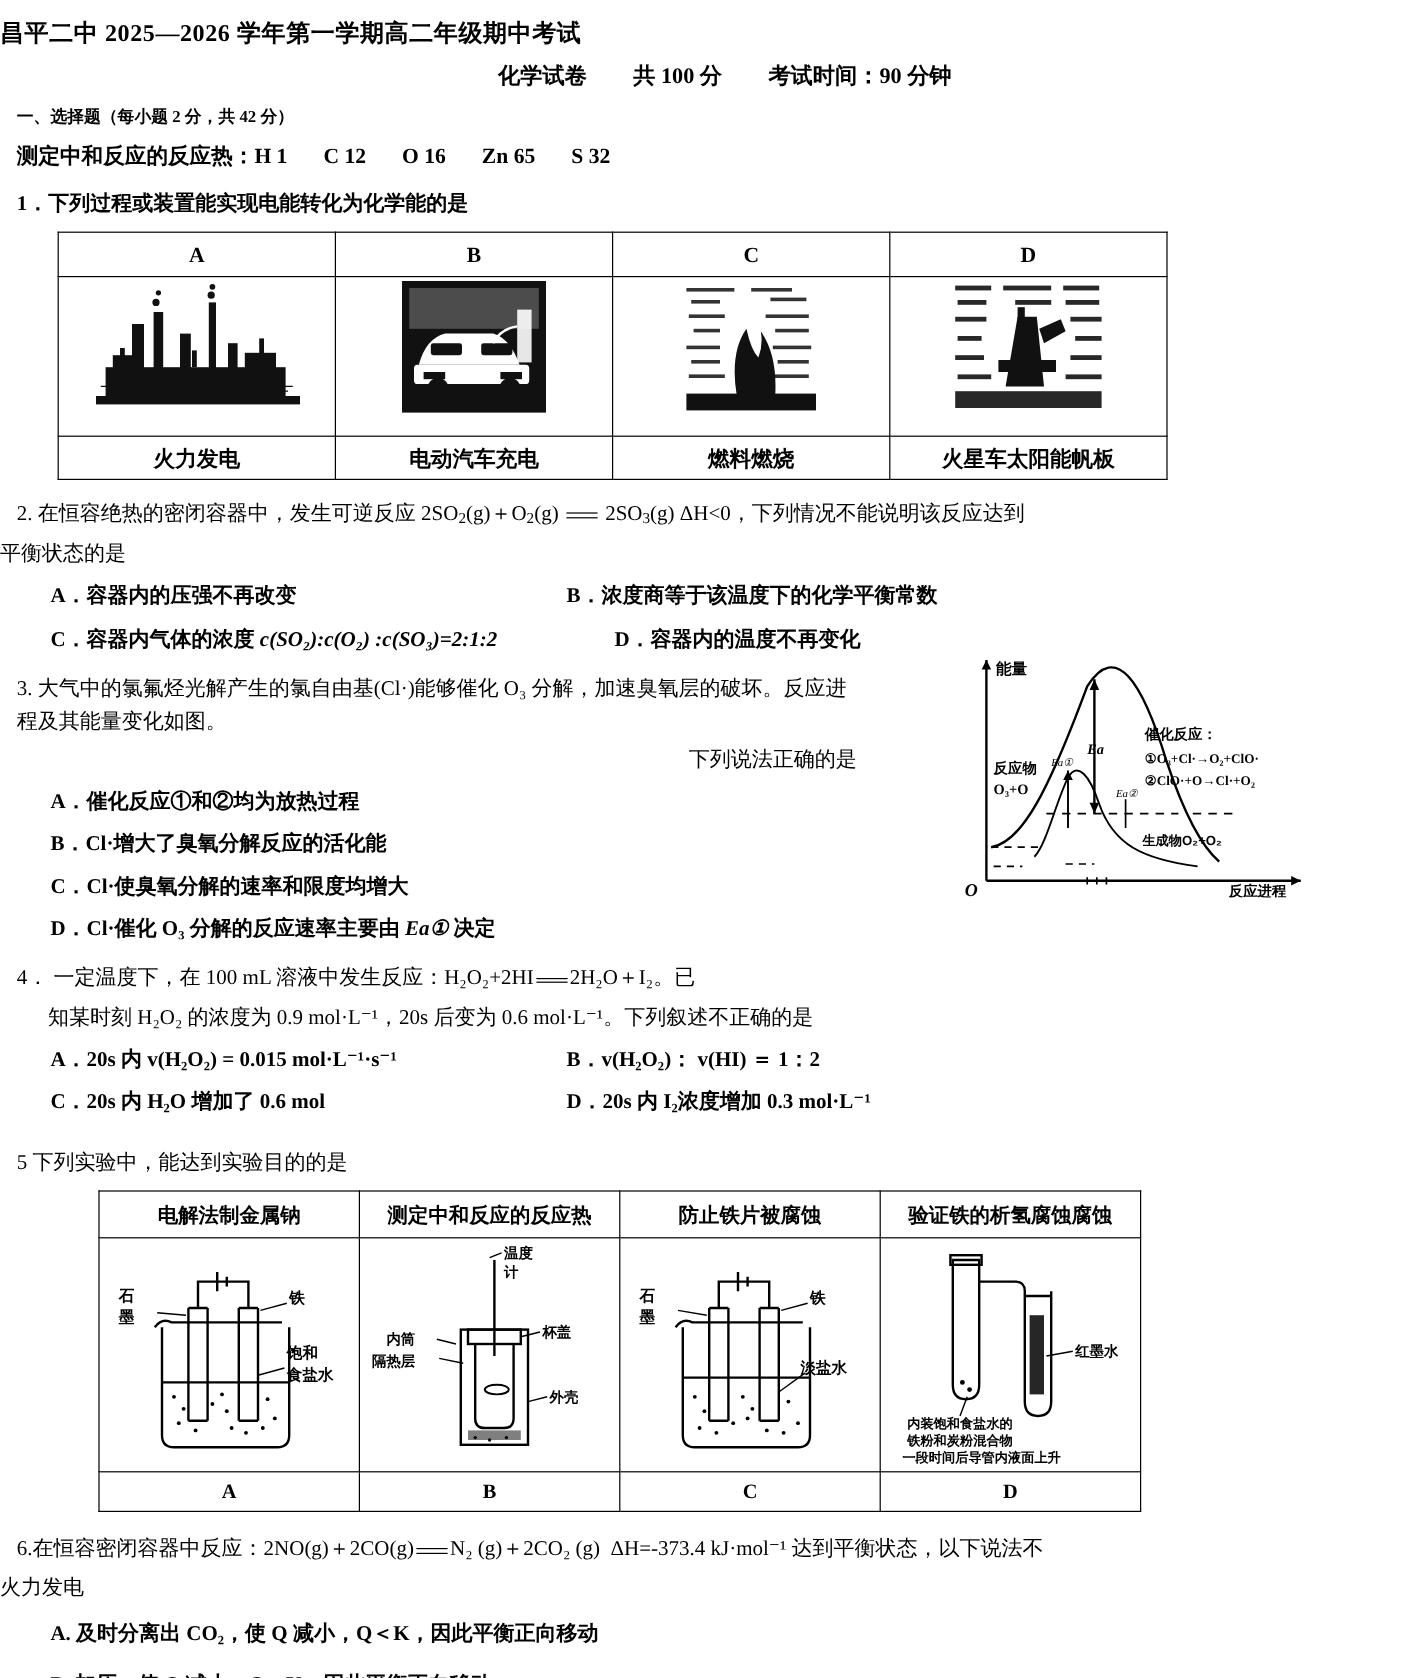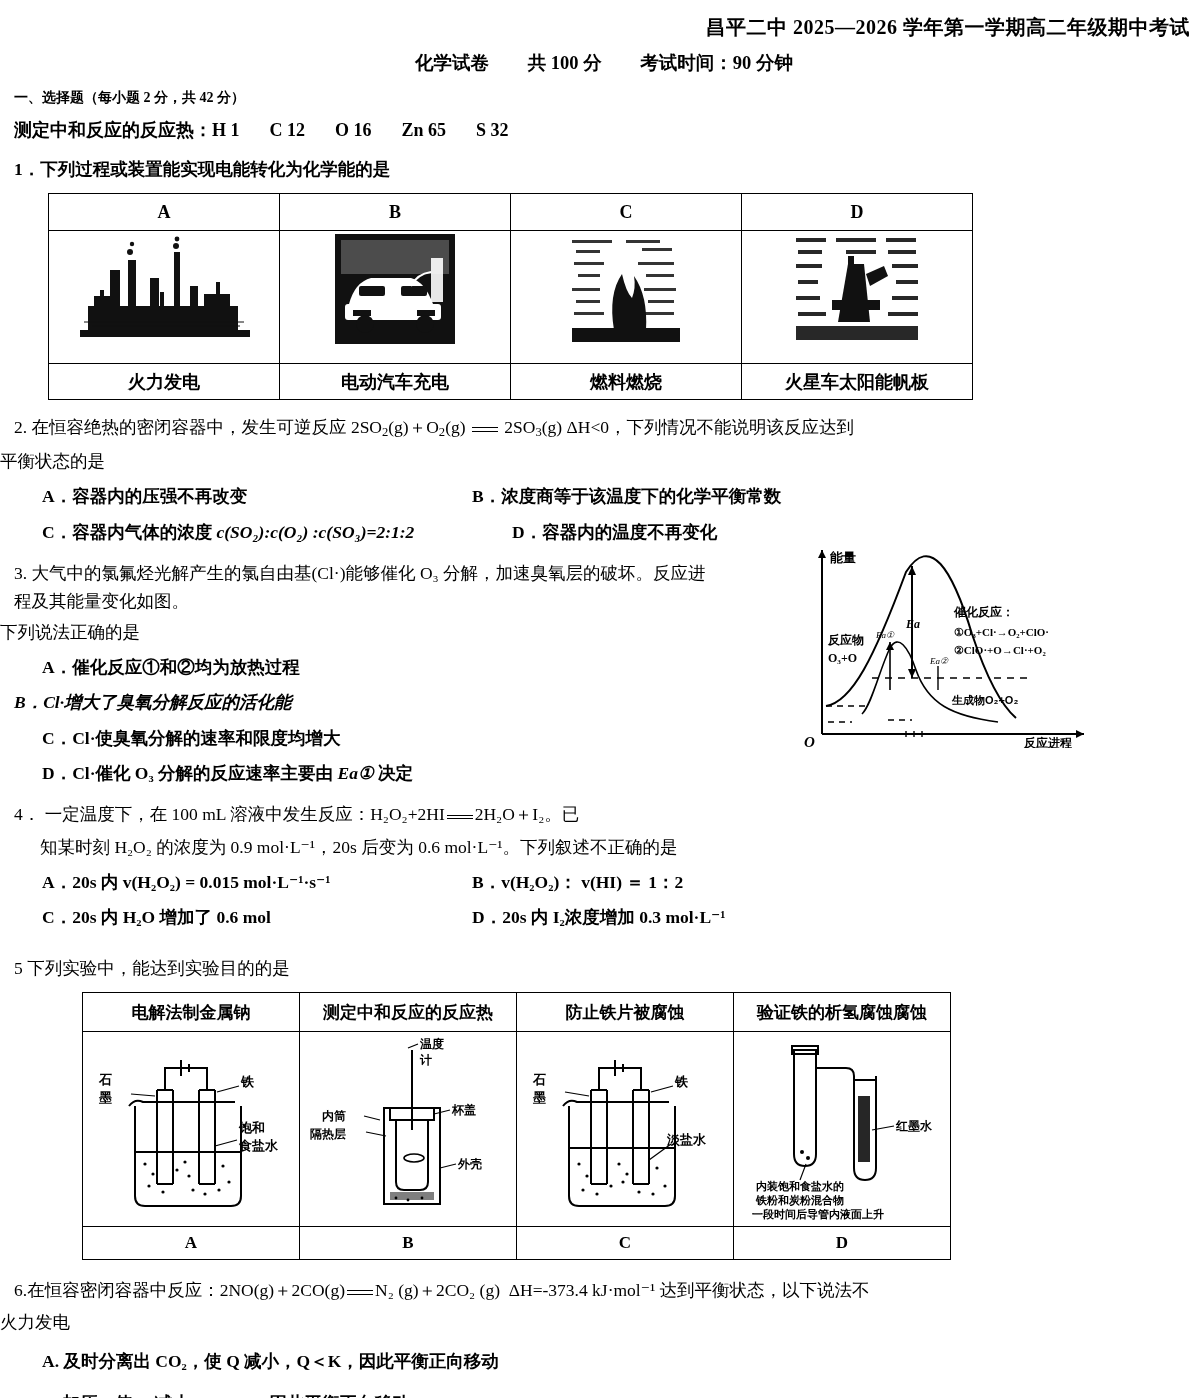--- a/index.html
+++ b/index.html
@@ -18,21 +18,21 @@
   .page {
     position: relative;
     width: 1190px;
     min-height: 1398px;
     padding: 0;
     box-sizing: border-box;
   }
 
   
   .doc-title {
-    text-align: right;
+    text-align: left;
     font-weight: bold;
     font-size: 20px;
     letter-spacing: 0.5px;
     padding-top: 14px;
   }
   .doc-subtitle {
     text-align: center;
     font-weight: bold;
     font-size: 18.5px;
     margin-top: 9px;
@@ -317,24 +317,24 @@
       <div class="opt-row">
         <div class="opt w-58"><span>C．容器内气体的浓度 </span><span class="it">c(SO₂):c(O₂) :c(SO₃)=2:1:2</span></div>
         <div class="opt">D．容器内的温度不再变化</div>
       </div>
     </div>
   </div>
 
   <div class="q" style="width:700px;">
     <span>3.</span>
     <span>大气中的氯氟烃光解产生的氯自由基(Cl·)能够催化 O₃ 分解，加速臭氧层的破坏。反应进程及其能量变化如图。</span>
-    <div style="margin-left:-14px;margin-top:2px;">下列说法正确的是</div>
+    <div style="margin-left:-14px;margin-top:2px;text-align:right;">下列说法正确的是</div>
     <div class="opts opt-stack">
       <div class="opt" style="margin-left:28px;font-weight:bold;">A．催化反应①和②均为放热过程</div>
-      <div class="opt" style="font-weight:bold;font-style:italic;">B．Cl·增大了臭氧分解反应的活化能</div>
+      <div class="opt" style="margin-left:28px;font-weight:bold;">B．Cl·增大了臭氧分解反应的活化能</div>
       <div class="opt" style="margin-left:28px;font-weight:bold;">C．Cl·使臭氧分解的速率和限度均增大</div>
       <div class="opt" style="margin-left:28px;font-weight:bold;">
         <span>D．Cl·催化 O₃ 分解的反应速率主要由 </span><span class="it">Ea①</span><span> 决定</span>
       </div>
     </div>
   </div>
 
   <div class="energy-diagram">
     <svg width="300" height="210" viewBox="0 0 300 210">
 

